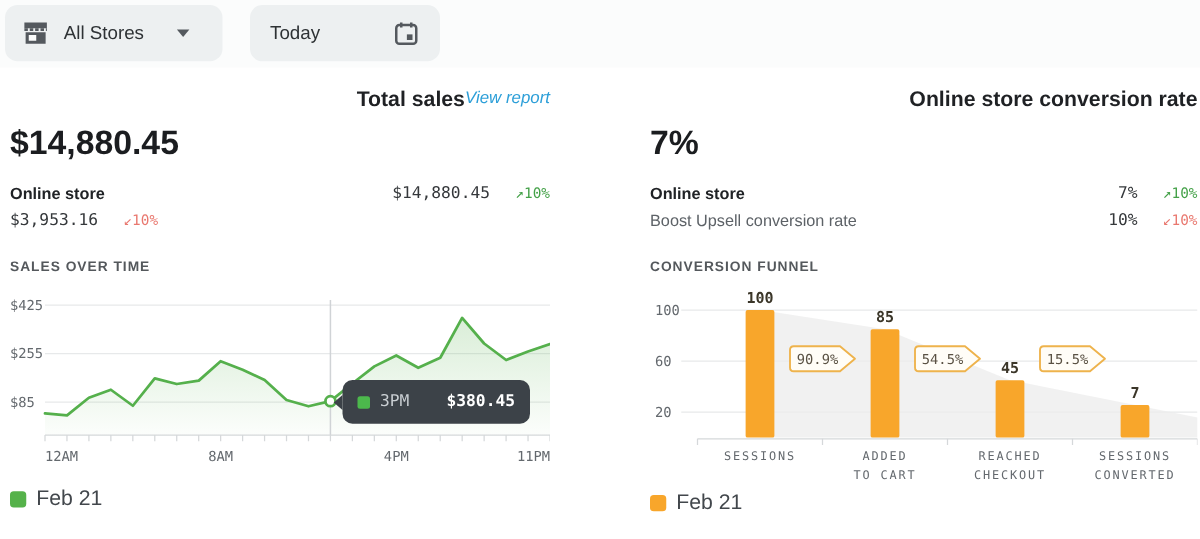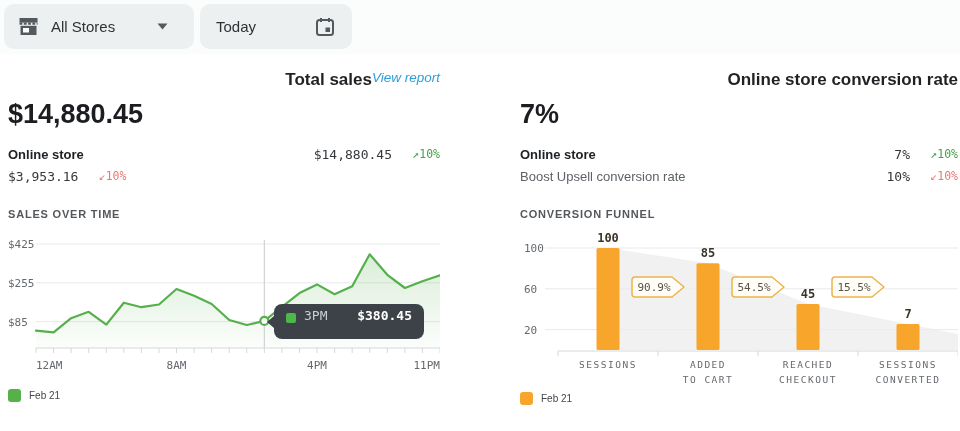--- a/index.html
+++ b/index.html
@@ -3,21 +3,21 @@
 <meta charset="utf-8">
 <style>
   * { margin:0; padding:0; box-sizing:border-box; }
   html,body { width:960px; height:431px; background:#fff; overflow:hidden;
               font-family:"Liberation Sans", sans-serif; color:#24262a; }
 
   
   .topbar { position:absolute; left:0; top:0; width:960px; height:54px; background:#fbfcfc; }
   .tb-btn { position:absolute; top:4px; height:45px; background:#edf0f1; border-radius:10px;
             display:flex; align-items:center; font-size:15px; color:#2e3235; cursor:pointer; }
-  .tb-btn.store { left:4px; width:190px; padding:0 14px;justify-content:flex-end; }
+  .tb-btn.store { left:4px; width:174px; padding:0 14px;justify-content:flex-end; }
   .tb-btn.date  { left:200px; width:152px; padding:0 16px; }
   .tb-btn .lbl { flex:1; }
   .tb-icon { display:flex; align-items:center; }
   .store .tb-icon { margin-right:12px; }
 
   
   .panel { position:absolute; top:70px; }
   .panel.left  { left:8px;   width:432px; }
   .panel.right { left:520px; width:438px; }
   .panel-head { display:flex; justify-content:flex-end; align-items:flex-start; height:22px; }
@@ -35,34 +35,34 @@
   .row-delta.down { color:#e9786f; }
 
   .section-title { margin-top:21px; font-size:11px; font-weight:bold; letter-spacing:0.8px;
                    color:#54585c; height:14px; }
 
   .chart-wrap { position:relative; margin-top:4px; }
   .chart-wrap svg { display:block; }
 
   
   .tooltip { position:absolute; left:266px; top:78px; width:150px; height:35px; background:#3c4248;
-             border-radius:8px; display:flex; align-items:flex-end; padding:16px 12px;
+             border-radius:8px; display:flex; align-items:center; padding:0 12px;
              font-family:"DejaVu Sans Mono", monospace; color:#c9ced2; font-size:13px; }
   .tooltip:before { content:""; position:absolute; left:-7px; top:12px; border-top:6px solid transparent;
              border-bottom:6px solid transparent; border-right:7px solid #3c4248; }
   .tt-swatch { width:10px; height:10px; border-radius:2px; background:#4cb84c; margin-right:8px; flex:none; }
   .tt-label { flex:1; }
   .tt-value { color:#fff; font-weight:bold; }
 
   .legend { display:flex; align-items:center; margin-top:13px; }
   .panel.right .legend { margin-top:2px; }
   .legend .sw { width:13px; height:13px; border-radius:3px; margin-right:8px; }
   .legend .sw.green  { background:#55b24a; }
   .legend .sw.orange { background:#f8a62b; }
-  .legend .txt { font-size:10px; color:#42474c; }
+  .legend .txt { font-size:17px; color:#42474c; }
 </style>
 </head>
 <body>
 
 <div class="topbar">
   <div class="tb-btn store">
     <span class="tb-icon">
       <svg width="21" height="19" viewBox="0 0 21 19">
         <path fill="#54595e" d="M1.5 1h18v4.6h-18z"></path>
         <path fill="#54595e" d="M1.5 5.6h2.8v2.2H1.5zM5.8 5.6h2.8v2.2H5.8zM10.1 5.6h2.8v2.2h-2.8zM14.4 5.6h2.8v2.2h-2.8zM18.7 5.6h.8v2.2h-.8z"></path>

